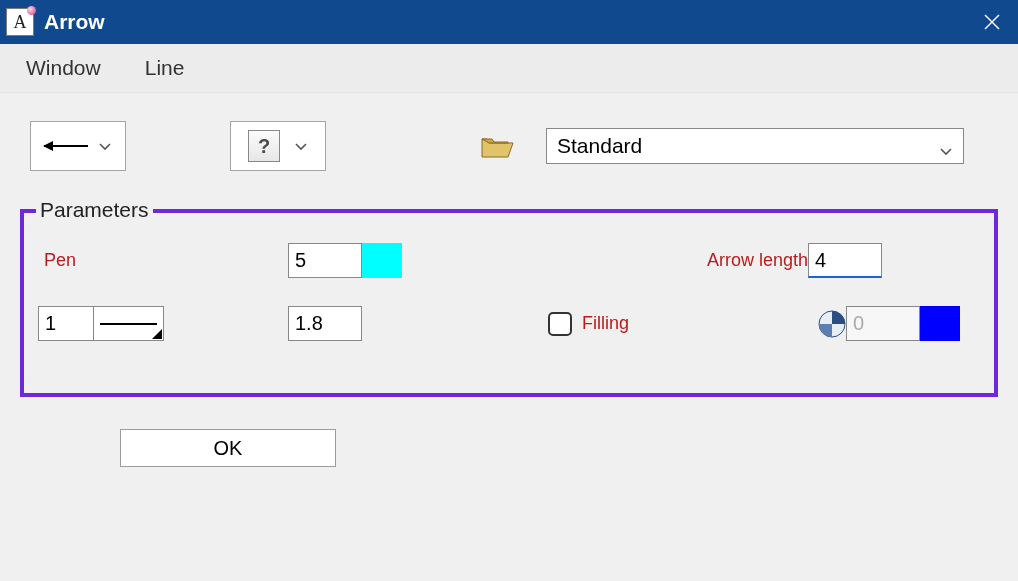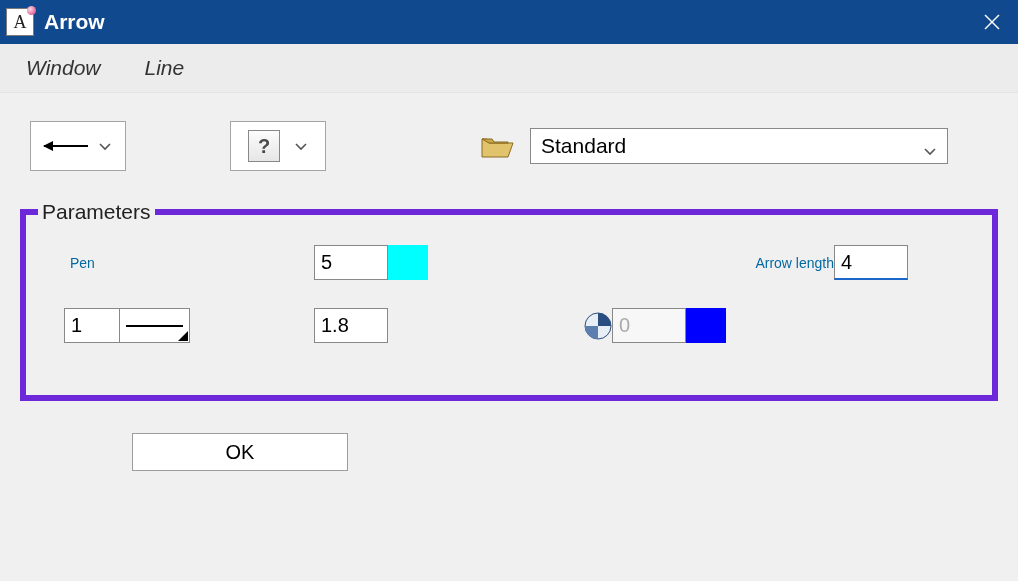--- a/index.html
+++ b/index.html
@@ -55,21 +55,20 @@
   .menubar {
     background: #ececec;
     height: 49px;
     display: flex;
     align-items: center;
     padding: 0 18px;
     border-bottom: 1px solid #e4e4e4;
     gap: 28px;
     font-size: 21px;
     color: #333;
-    font-style: italic;
   }
   .menubar .menu-item { padding: 6px 8px; }
 
   .toolbar-row {
     display: flex;
     align-items: center;
     padding: 28px 30px;
     gap: 10px;
   }
   .tool-btn {
@@ -120,53 +119,53 @@
   .folder-icon {
     margin-left: 144px;
     width: 34px; height: 26px;
     display: flex; align-items: center; justify-content: center;
   }
   .combo {
     border: 1px solid #888;
     background: #fff;
     height: 36px;
     width: 418px;
-    margin-left: 6px;
+    margin-left: 22px;
     display: flex; align-items: center;
     padding: 0 10px;
     font-size: 21px;
     gap: 24px;
   }
   .combo .chevron { margin-left: auto; }
 
   
   .group {
     position: relative;
-    border: 6px solid #6d28d9;
+    border: 4px solid #6d28d9;
     margin: 10px 20px 0 20px;
-    padding: 30px 30px 24px 38px;
+    padding: 30px 30px 24px 14px;
     background: #f0f0f0;
   }
   .group-title {
     position: absolute;
     top: -15px; left: 12px;
     background: #f0f0f0;
     padding: 0 4px;
     font-size: 21px;
     color: #222;
   }
   .param-grid {
     display: grid;
     grid-template-columns: 250px 260px 260px 1fr;
     row-gap: 28px;
     align-items: center;
   }
   .param-label {
-    font-size: 14px;
-    color: #0369a1;
+    font-size: 18px;
+    color: #b91c1c;
     padding-left: 6px;
   }
   .input-cell { display: flex; align-items: center; gap: 0; }
   input.text {
     width: 74px; height: 35px;
     border: 1px solid #888;
     background: #fff;
     font-size: 20px;
     padding: 0 6px;
     font-family: inherit;
@@ -213,21 +212,20 @@
   }
   .pie-icon {
     width: 28px; height: 28px;
     margin-left: 10px;
   }
 
   .button-row {
     display: flex;
     justify-content: space-between;
     padding: 32px 110px 0 120px;
-    margin-left: 12px;
   }
   .btn {
     width: 216px; height: 38px;
     border: 1px solid #9c9c9c;
     background: #fff;
     font-size: 20px;
     display: flex; align-items: center; justify-content: center;
   }
 </style>
 </head>
@@ -304,20 +302,24 @@
     </span>
 
     <span class="input-cell">
       <input class="text" style="width: 56px;" value="1">
       <span class="lt-preview"></span>
     </span>
     <span class="input-cell">
       <input class="text" value="1.8" style="">
     </span>
 
+    <span class="check-row">
+      <span class="checkbox"></span>
+      <span class="param-label" style="padding-left:0">Filling</span>
+    </span>
     <span class="input-cell">
       <span class="pie-icon">
         <svg width="28" height="28" viewBox="0 0 28 28">
           <circle cx="14" cy="14" r="13" fill="#e8eef6" stroke="#2a4e82" stroke-width="1"></circle>
           <path d="M14 14 L14 1 A13 13 0 0 1 27 14 Z" fill="#2a4e82"></path>
           <path d="M14 14 L1 14 A13 13 0 0 0 14 27 Z" fill="#5c7fb0"></path>
         </svg>
       </span>
       <input class="text disabled" disabled="" value="0" style="">
       <span class="swatch blue"></span>

